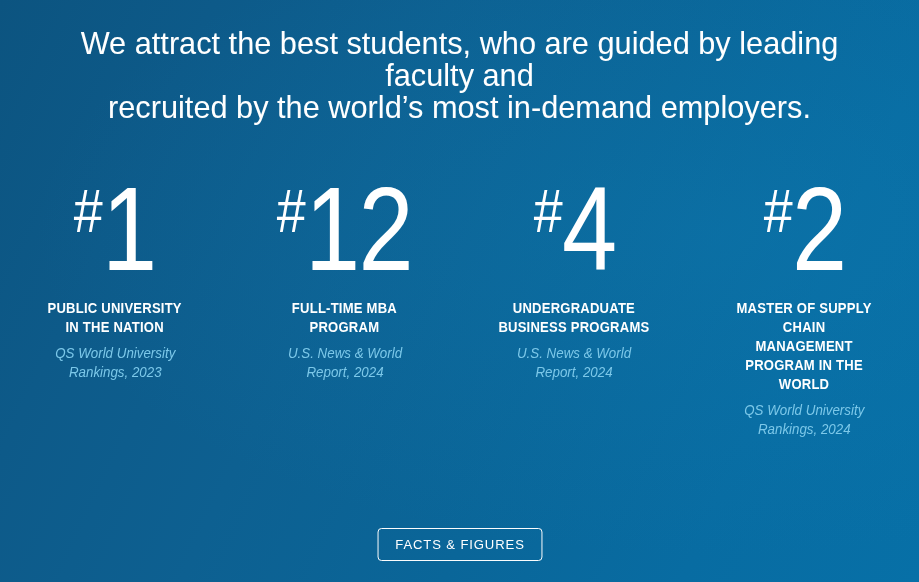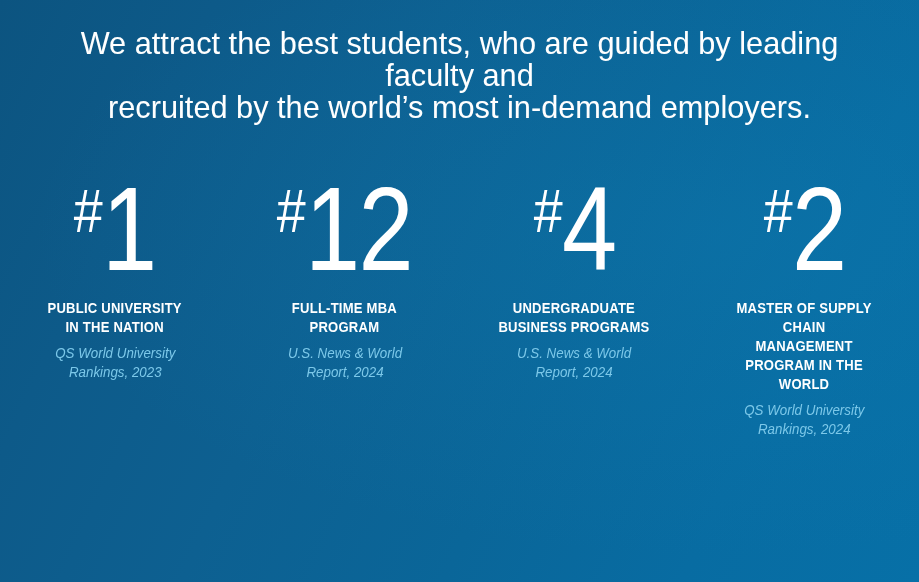--- a/index.html
+++ b/index.html
@@ -204,15 +204,18 @@
 CHAIN
 MANAGEMENT
 PROGRAM IN THE
 WORLD</div>
         <div class="stat-source">QS World University
 Rankings, 2024</div>
       </div>
 
     </div>
 
+    <div class="cta-wrap">
+      <button class="cta-button">FACTS &amp; FIGURES</button>
+    </div>
 
   </div>
 </div>
 
 </body></html>

